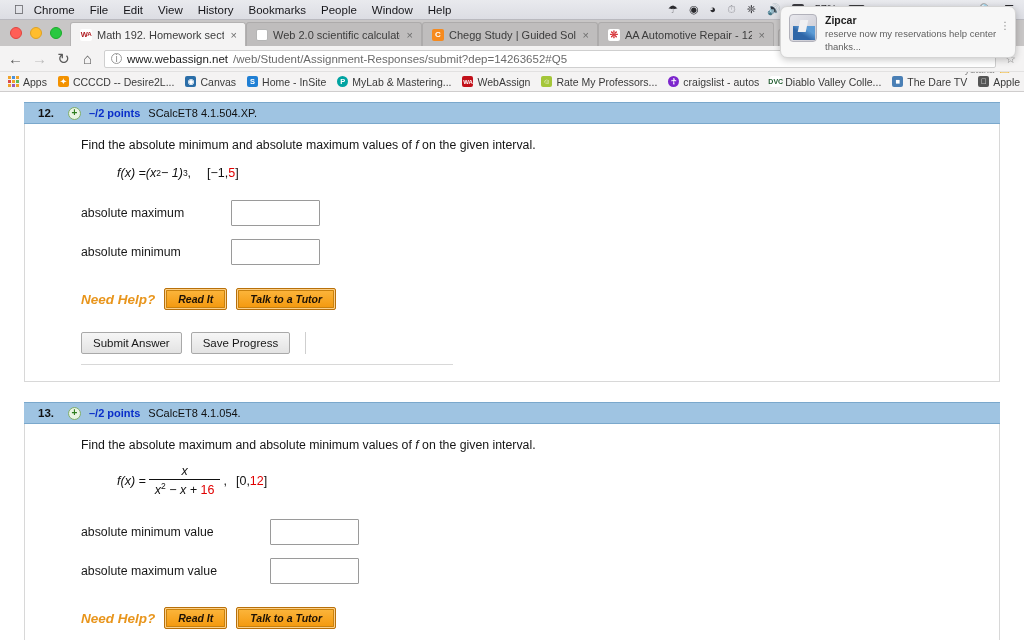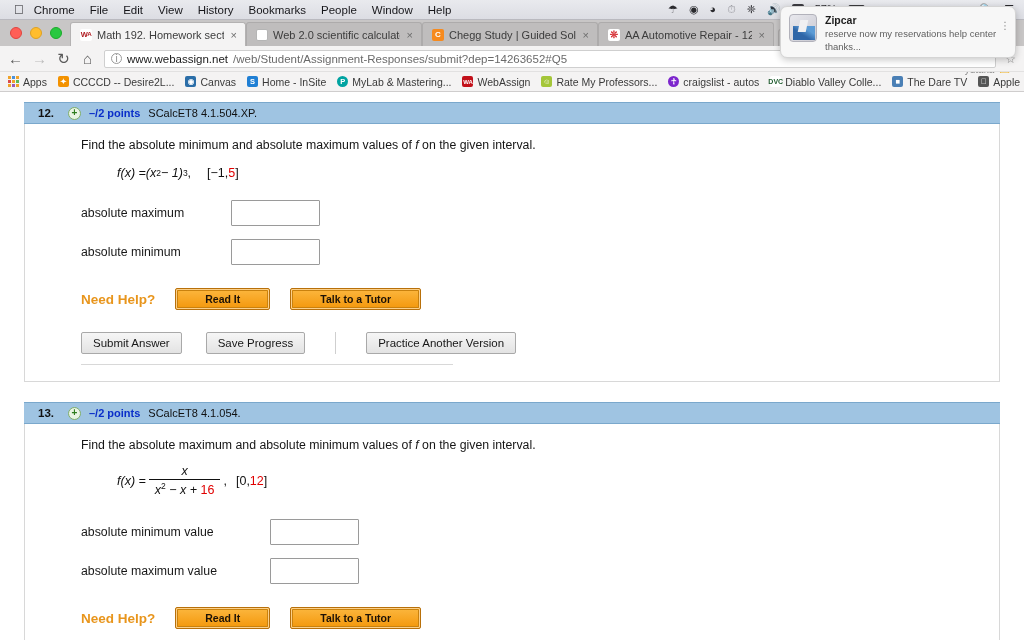--- a/index.html
+++ b/index.html
@@ -168,35 +168,35 @@
   .frac .num{ padding:0 6px 1px 6px; font-style:italic; }
   .frac .den{ border-top:1px solid #111; padding:1px 6px 0 6px; font-style:italic; }
 
   .answers{ padding:14px 0 0 56px; }
   .arow{ display:flex; align-items:center; margin-bottom:13px; }
   .alabel{ font-size:12.3px; color:#181818; }
   .ainput{
     height:26px; border:1px solid #9a9a9a; background:#fff; border-radius:1px;
   }
 
-  .needhelp{ display:flex; align-items:center; gap:20px; padding:10px 0 0 56px; }
+  .needhelp{ display:flex; align-items:center; gap:9px; padding:10px 0 0 56px;font-style:italic; }
   .nh-label{ color:#e8951c; font-weight:bold; font-size:13.5px; }
   .orangebtn{
     background:linear-gradient(to bottom,#f8a41c 0%,#f49a0e 50%,#ef9107 100%);
     border:1px solid #b8700a; border-radius:2px; padding:1px;
     box-shadow:inset 0 0 0 1px #fcd08a;
   }
   .orangebtn span{
-    display:block; border:1px solid #c9810d; padding:2px 27px;
+    display:block; border:1px solid #c9810d; padding:2px 11px;
     font-size:10.5px; font-weight:bold; color:#1d1206; border-radius:1px;
     background:linear-gradient(to bottom,#fbb43a,#f49a10);
   }
 
   .actions{
-    display:flex; align-items:flex-end; gap:24px; padding:14px 0 0 56px;
+    display:flex; align-items:flex-end; gap:9px; padding:14px 0 0 56px;
     margin-top:8px;
   }
   .greybtn{
     background:linear-gradient(to bottom,#f6f6f6,#e3e3e3);
     border:1px solid #a9a9a9; border-radius:2px;
     font-size:11.5px; color:#171717; padding:4px 11px;
   }
   .sep{ width:1px; height:22px; background:#cfcfcf; margin:0 6px; }
   .actions-rule{
     border-bottom:1px solid #d8d8d8; width:372px; margin:10px 0 0 0;
@@ -402,21 +402,20 @@
       </span>
       <span class="orangebtn">
         <span>Talk to a Tutor</span>
       </span>
     </div>
 
     <div class="actions">
       <button class="greybtn">Submit Answer</button>
       <button class="greybtn">Save Progress</button>
       <span class="sep"></span>
-      <button class="greybtn">Practice Another Version</button>
     </div>
     <div style="padding-left:56px">
         <div class="actions-rule"></div>
       </div>
   </div>
 
   <div class="qblock" style="margin-top:20px">
     <div class="qhead">
       <span class="qnum">13.</span>
       <span class="plusic">+</span>

